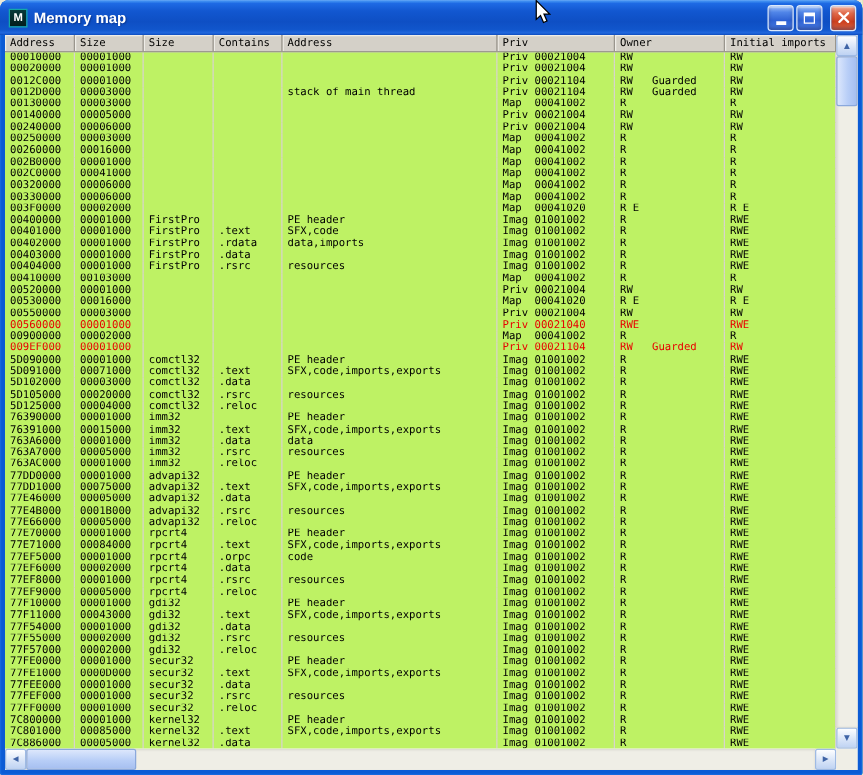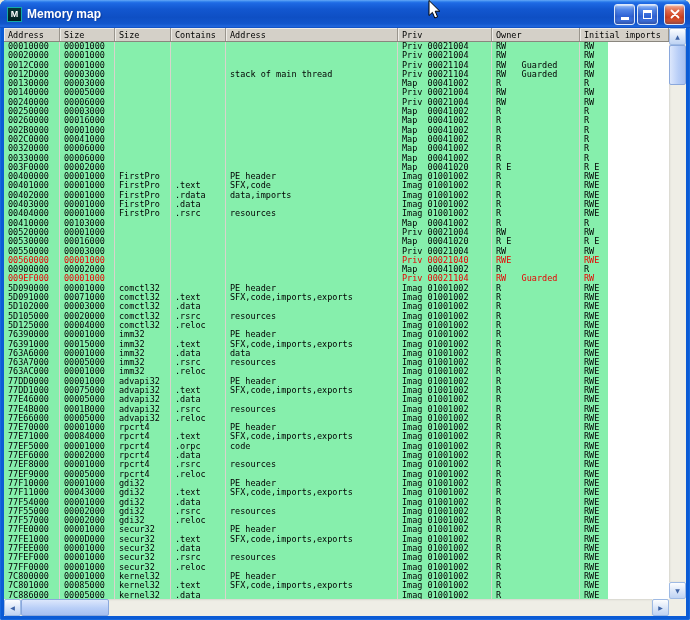--- a/index.html
+++ b/index.html
@@ -32,22 +32,22 @@
 
   
   .client{ position:absolute; left:4px; top:28px; right:4px; bottom:4px; background:#FFFFFF; }
 
   .header-row{ position:absolute; left:0; top:0; width:665px; height:14px; display:flex;
     background:#D4D0C8; border-bottom:1px solid #8A867E; }
   .hcell{ height:100%; flex:none; padding:1px 0 0 4px; font-size:8.5px; line-height:12px;
     color:#000; border-right:1px solid #99958D; box-shadow:inset 1px 1px 0 #EFEDE8;
     white-space:pre; overflow:hidden; }
 
-  .table-body{ position:absolute; left:0; top:14px; width:604px; bottom:17px;
-    overflow:hidden; background:#86efac; }
+  .table-body{ position:absolute; left:0; top:14px; width:665px; bottom:17px;
+    overflow:hidden; background:#bef264; }
   .row{ display:flex; height:9.3px; line-height:9.4px; font-size:8.5px; color:#000; white-space:pre; }
   .row.red{ color:#E80000; }
   .cell{ height:100%; flex:none; padding-left:4px; border-right:1px solid #D8D4CC; overflow:hidden; }
 
   
   .sbtn{ width:17px; height:17px; flex:none;
     background:linear-gradient(180deg,#FDFEFF 0%,#D9E5F8 55%,#BFD3F3 100%);
     border:1px solid #9EBAE4; border-radius:2px;
     display:flex; align-items:center; justify-content:center;
     color:#3F64A6; font-size:6px; line-height:6px; font-family:"DejaVu Sans",sans-serif; }

